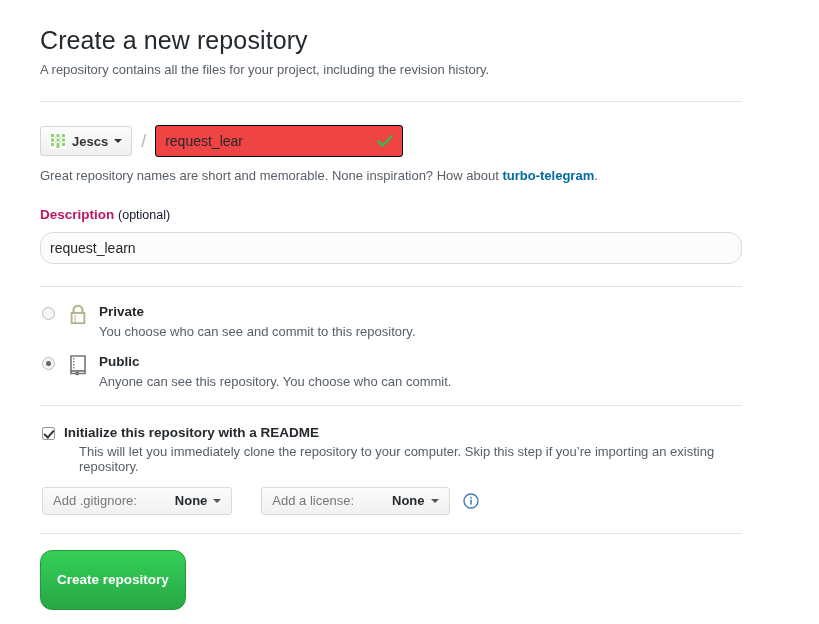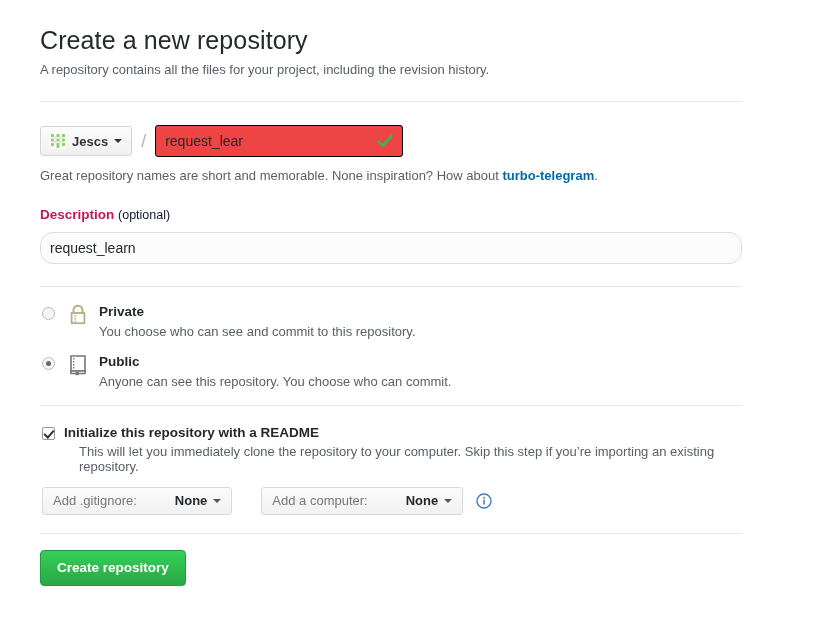--- a/index.html
+++ b/index.html
@@ -311,24 +311,24 @@
   .info-icon {
     margin-left: 13px;
     cursor: pointer;
     display: inline-flex;
   }
 
   
   .submit-section { padding-top: 16px; }
   .create-btn {
     display: inline-block;
-    padding: 10px 16px;
+    padding: 22px 16px;
     background: linear-gradient(#34d058, #28a745);
     border: 1px solid #23993d;
-    border-radius: 4px;
+    border-radius: 12px;
     color: #ffffff;
     font-size: 13.5px;
     font-weight: bold;
     font-family: "Liberation Sans", sans-serif;
     cursor: pointer;
     line-height: 14px;
   }
 </style>
 </head>
 <body>
@@ -442,21 +442,21 @@
       <div class="dropdown-row">
         <button class="dd-btn">
           <span>Add .gitignore:</span>
           <span class="dd-value">None</span>
           <span class="dd-caret"></span>
         </button>
 
         <span class="dd-gap"></span>
 
         <button class="dd-btn">
-          <span>Add a computer:</span>
+          <span>Add a license:</span>
           <span class="dd-value">None</span>
           <span class="dd-caret"></span>
         </button>
 
         <span class="info-icon">
           <svg width="16" height="16" viewBox="0 0 16 16">
             <circle cx="8" cy="8" r="7" fill="none" stroke="#4078c0" stroke-width="1.4"></circle>
             <rect x="7.3" y="6.6" width="1.5" height="5" fill="#4078c0"></rect>
             <rect x="7.3" y="3.8" width="1.5" height="1.7" fill="#4078c0"></rect>
           </svg>

